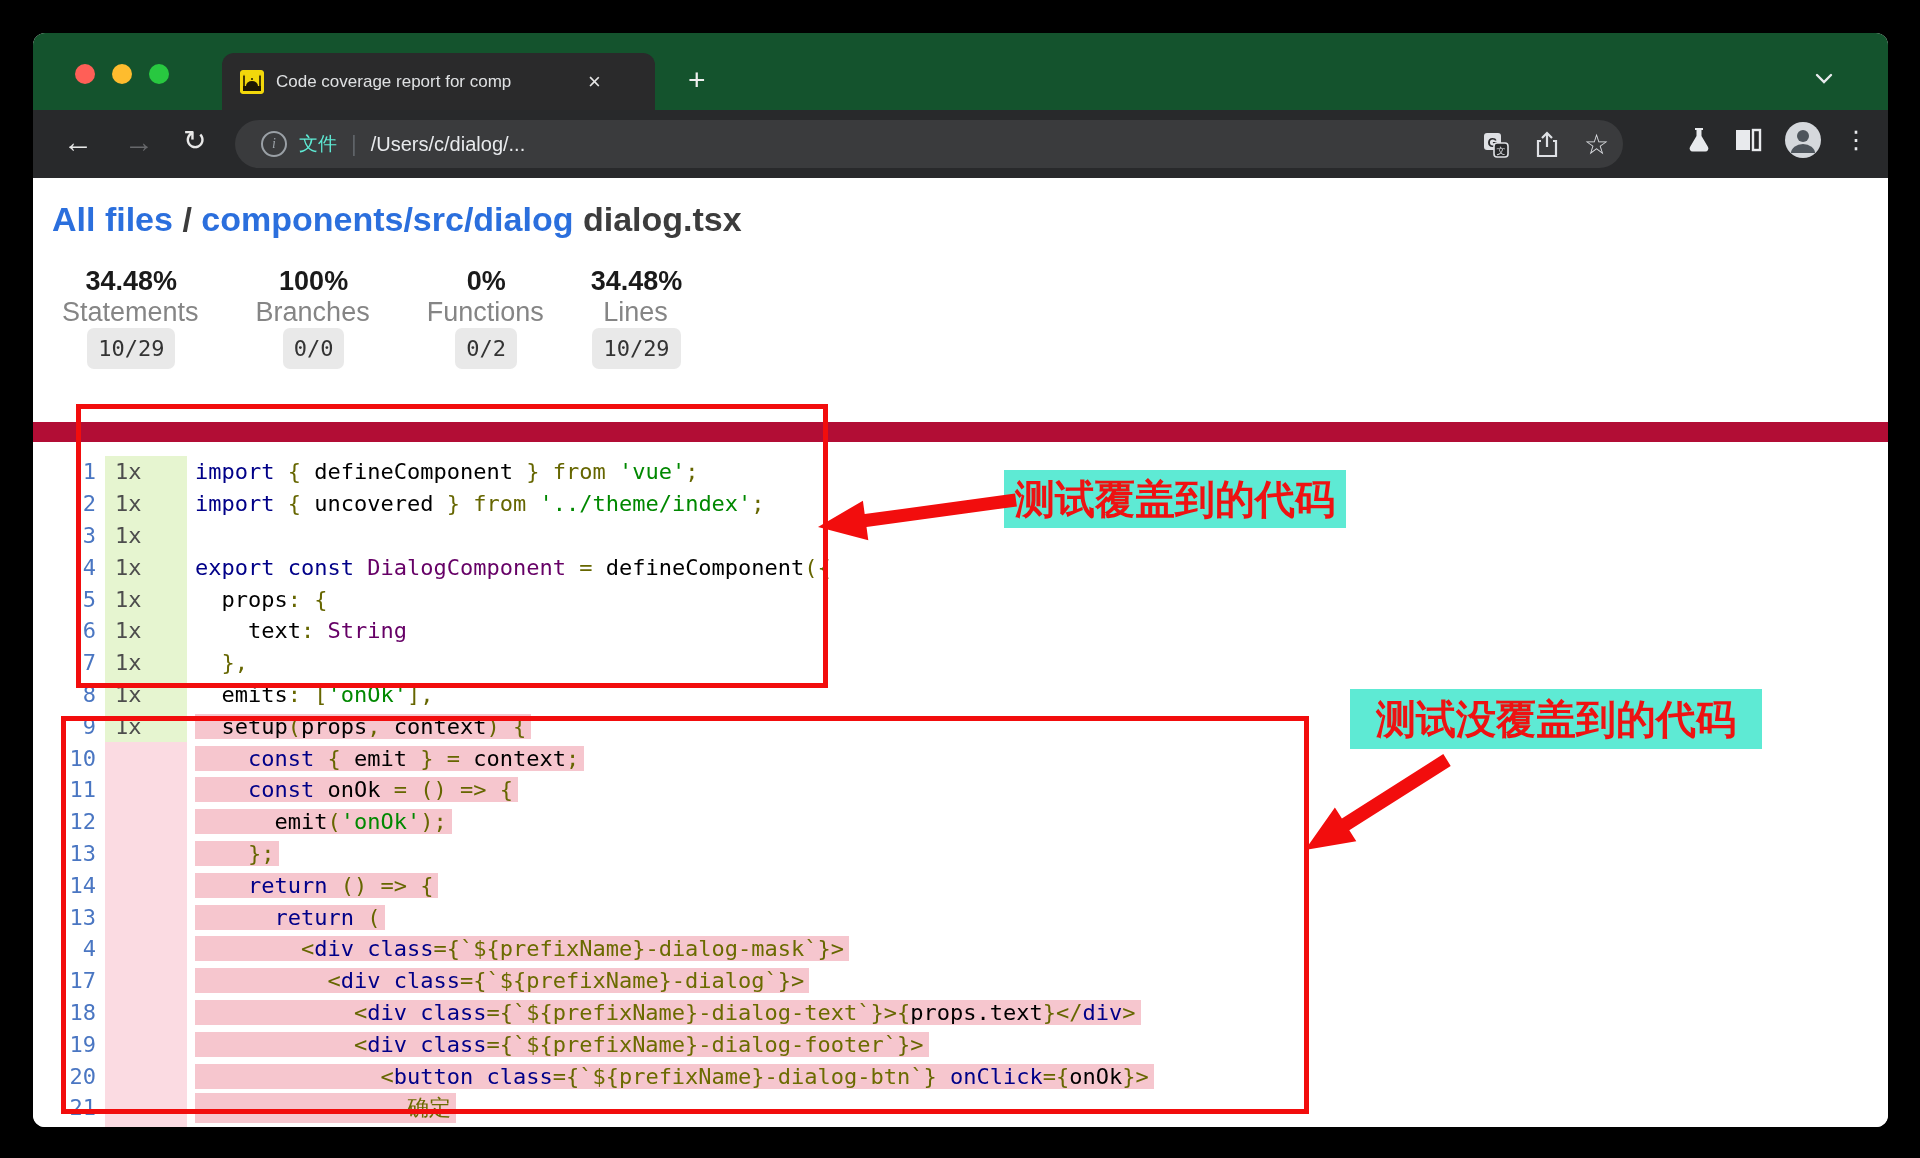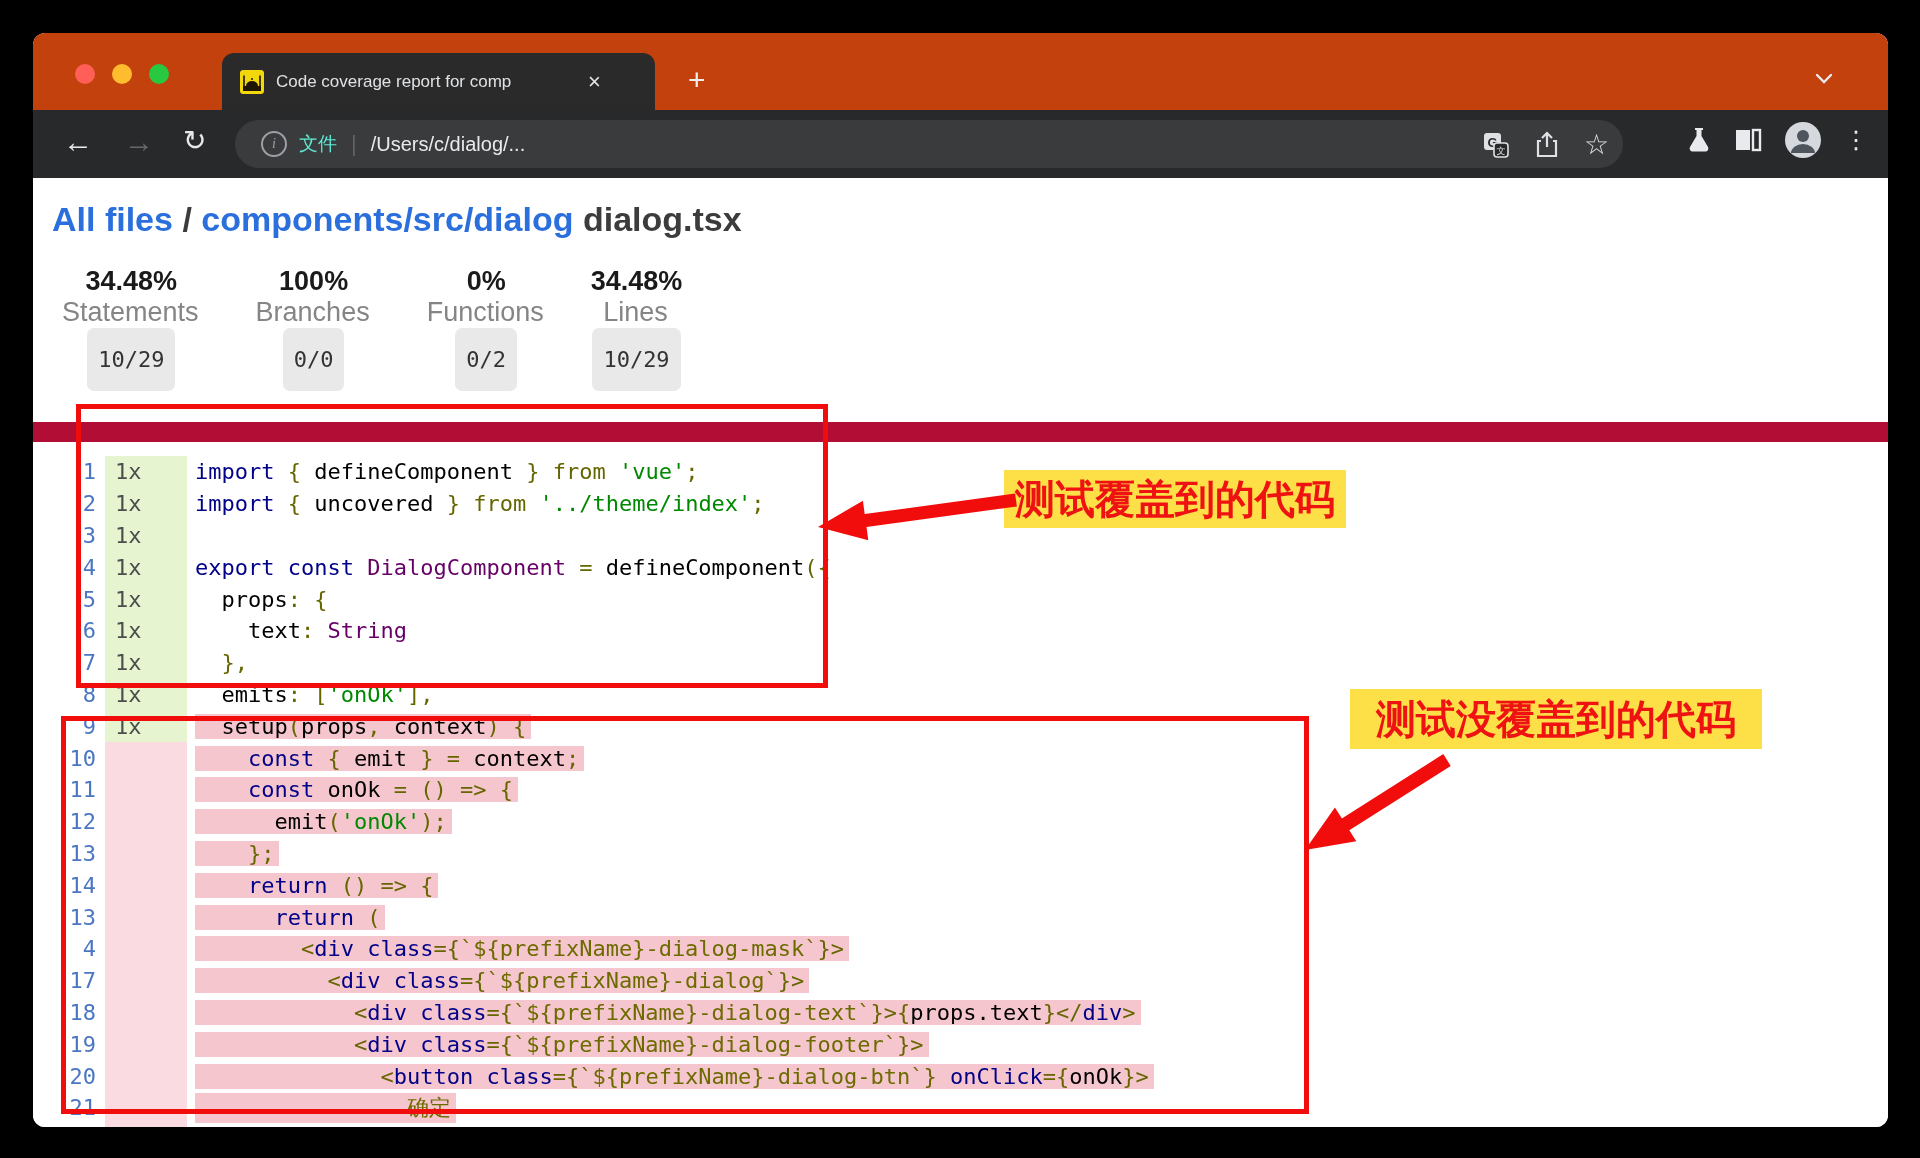--- a/index.html
+++ b/index.html
@@ -1,21 +1,21 @@
 <!DOCTYPE html>
 <html><head>
 <meta charset="utf-8">
 <style>
   html,body{margin:0;padding:0;background:#000;}
   .screen{position:relative;width:1920px;height:1158px;background:#000;overflow:hidden;
           font-family:"Liberation Sans",sans-serif;}
   .window{position:absolute;left:33px;top:33px;width:1855px;height:1094px;border-radius:12px;
           overflow:hidden;background:#fff;}
   
-  .titlebar{position:absolute;left:0;top:0;width:100%;height:86px;background:#c2410c;}
+  .titlebar{position:absolute;left:0;top:0;width:100%;height:86px;background:#14532d;}
   .tl{position:absolute;top:31px;width:20px;height:20px;border-radius:50%;}
   .tl.red{left:42px;background:#ff5f57;}
   .tl.yellow{left:79px;background:#febc2e;}
   .tl.green{left:116px;background:#28c840;}
   .tab{position:absolute;left:189px;top:20px;width:433px;height:57px;background:#2a2a2b;
        border-radius:12px 12px 0 0;display:flex;align-items:center;color:#dfe1e3;}
   .favicon{width:24px;height:24px;margin-left:18px;border-radius:3px;flex:0 0 auto;}
   .tabtitle{margin-left:12px;font-size:17px;white-space:nowrap;overflow:hidden;width:310px;
             -webkit-mask-image:linear-gradient(90deg,#000 85%,transparent);
             mask-image:linear-gradient(90deg,#000 85%,transparent);}
@@ -46,21 +46,21 @@
   .dots{font-size:24px;color:#e8eaed;letter-spacing:0;line-height:1;}
   
   .content{position:absolute;left:0;top:145px;width:100%;height:949px;background:#fff;overflow:hidden;}
   .breadcrumb{position:absolute;left:19px;top:22px;font-size:34px;font-weight:bold;color:#3c3c3c;}
   .breadcrumb a{color:#2b6fdd;text-decoration:none;}
   .stats{position:absolute;left:19px;top:88px;display:flex;align-items:center;}
   .stat{margin-right:35px;display:flex;align-items:center;flex-direction:column;}
   .stat .pct{font-size:27px;font-weight:bold;color:#1a1a1a;}
   .stat .lbl{font-size:27px;color:#858585;margin:0 12px 0 10px;}
   .stat .frac{font-family:"DejaVu Sans Mono",monospace;font-size:22px;color:#333;
-              background:#e9e9e9;border-radius:7px;padding:19px 11px;}
+              background:#e9e9e9;border-radius:7px;padding:8px 11px;}
   .hint{position:absolute;left:17px;top:164px;font-size:26px;color:#5a5a5a;}
   .hint i{font-family:"Liberation Serif",serif;font-size:27px;}
   .covbar{position:absolute;left:0;top:244px;width:100%;height:20px;background:#b20d35;}
   
   .codewrap{position:absolute;left:0px;top:278px;width:100%;}
   .crow{height:31.8px;display:flex;align-items:center;white-space:pre;
         font-family:"DejaVu Sans Mono",monospace;font-size:22px;}
   .crow .ln{width:63px;text-align:right;color:#4a76c2;flex:0 0 auto;}
   .crow .cnt{width:82px;margin-left:9px;height:100%;display:flex;align-items:center;
              color:#4d4d4d;flex:0 0 auto;padding-left:10px;box-sizing:border-box;}
@@ -71,21 +71,21 @@
   .tk-k{color:#000088;}
   .tk-p{color:#666600;}
   .tk-s{color:#008800;}
   .tk-t{color:#660066;}
   .tk-b{color:#6b6b00;}
   .tk-n{color:#000000;}
   
   .redbox{position:absolute;border:5px solid #f20d0d;}
   .box1{left:76px;top:404px;width:742px;height:274px;}
   .box2{left:61px;top:716px;width:1238px;height:388px;}
-  .ann{position:absolute;background:#fde047;color:#ee1212;font-weight:bold;font-size:40px;
+  .ann{position:absolute;background:#5eead4;color:#ee1212;font-weight:bold;font-size:40px;
        display:flex;align-items:center;justify-content:center;white-space:nowrap;}
   .ann1{left:1004px;top:470px;width:342px;height:58px;}
   .ann2{left:1350px;top:689px;width:412px;height:60px;}
   .arrows{position:absolute;left:0;top:0;width:1920px;height:1158px;pointer-events:none;}
 </style>
 </head>
 <body>
 
 <div class="screen">
   <div class="window">

